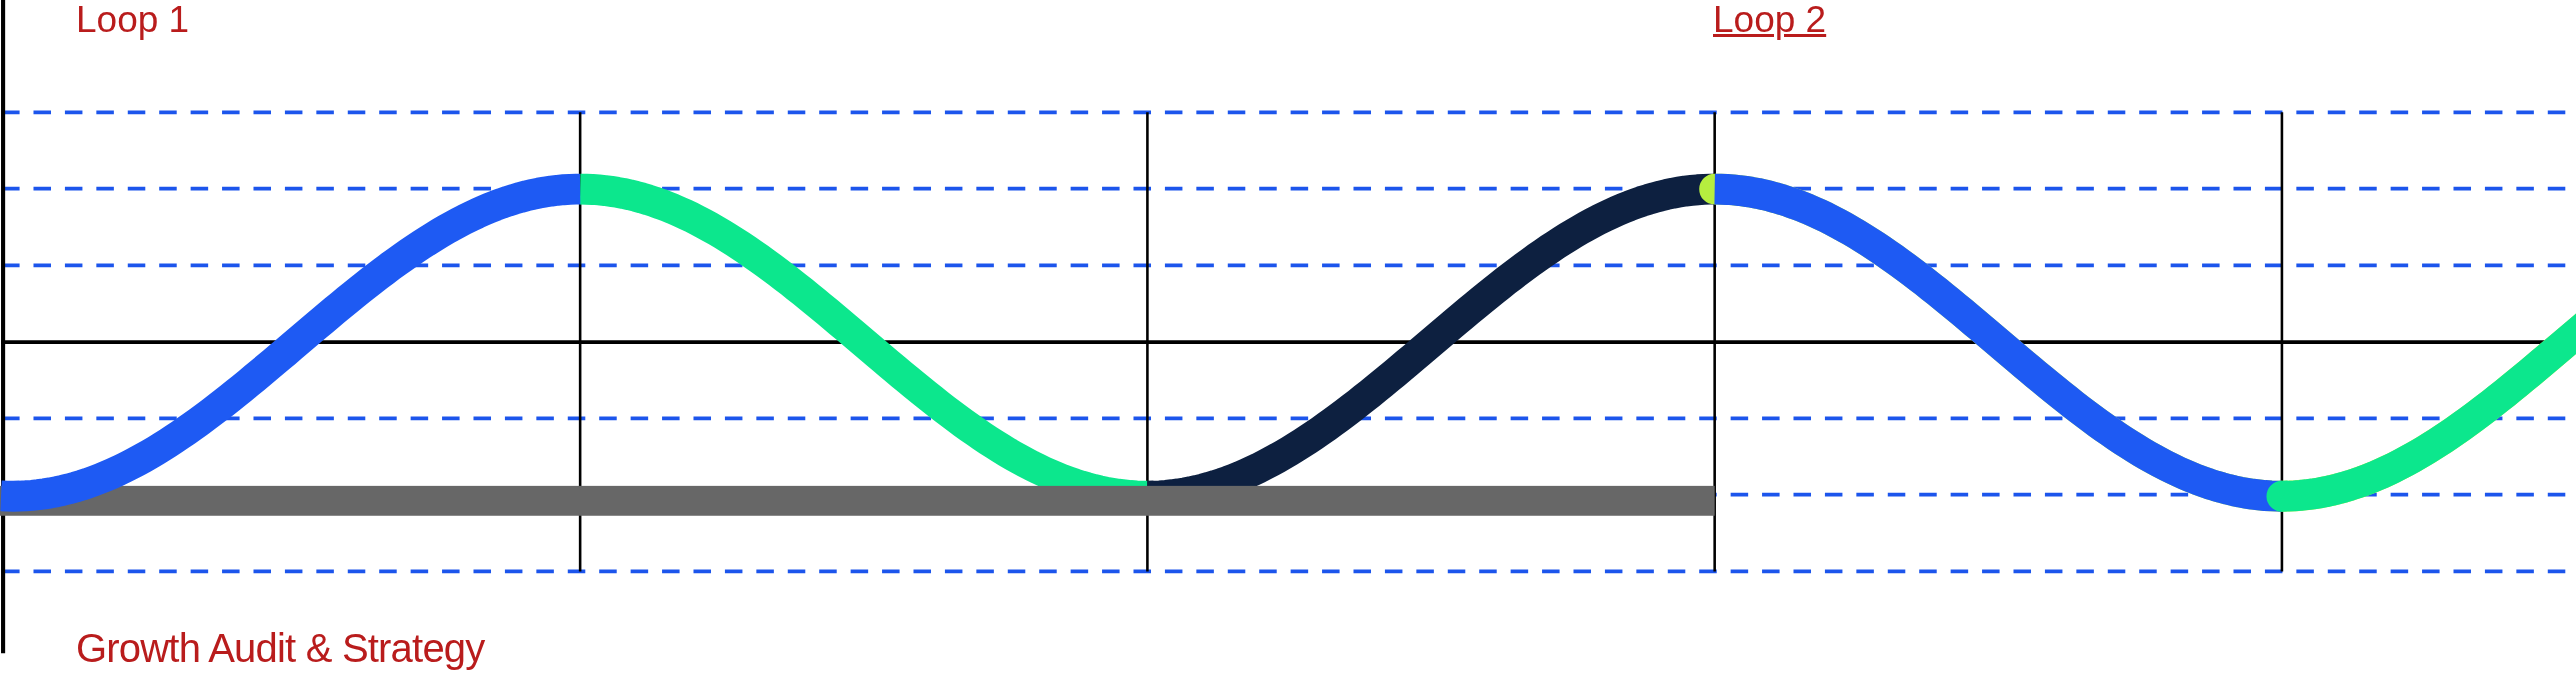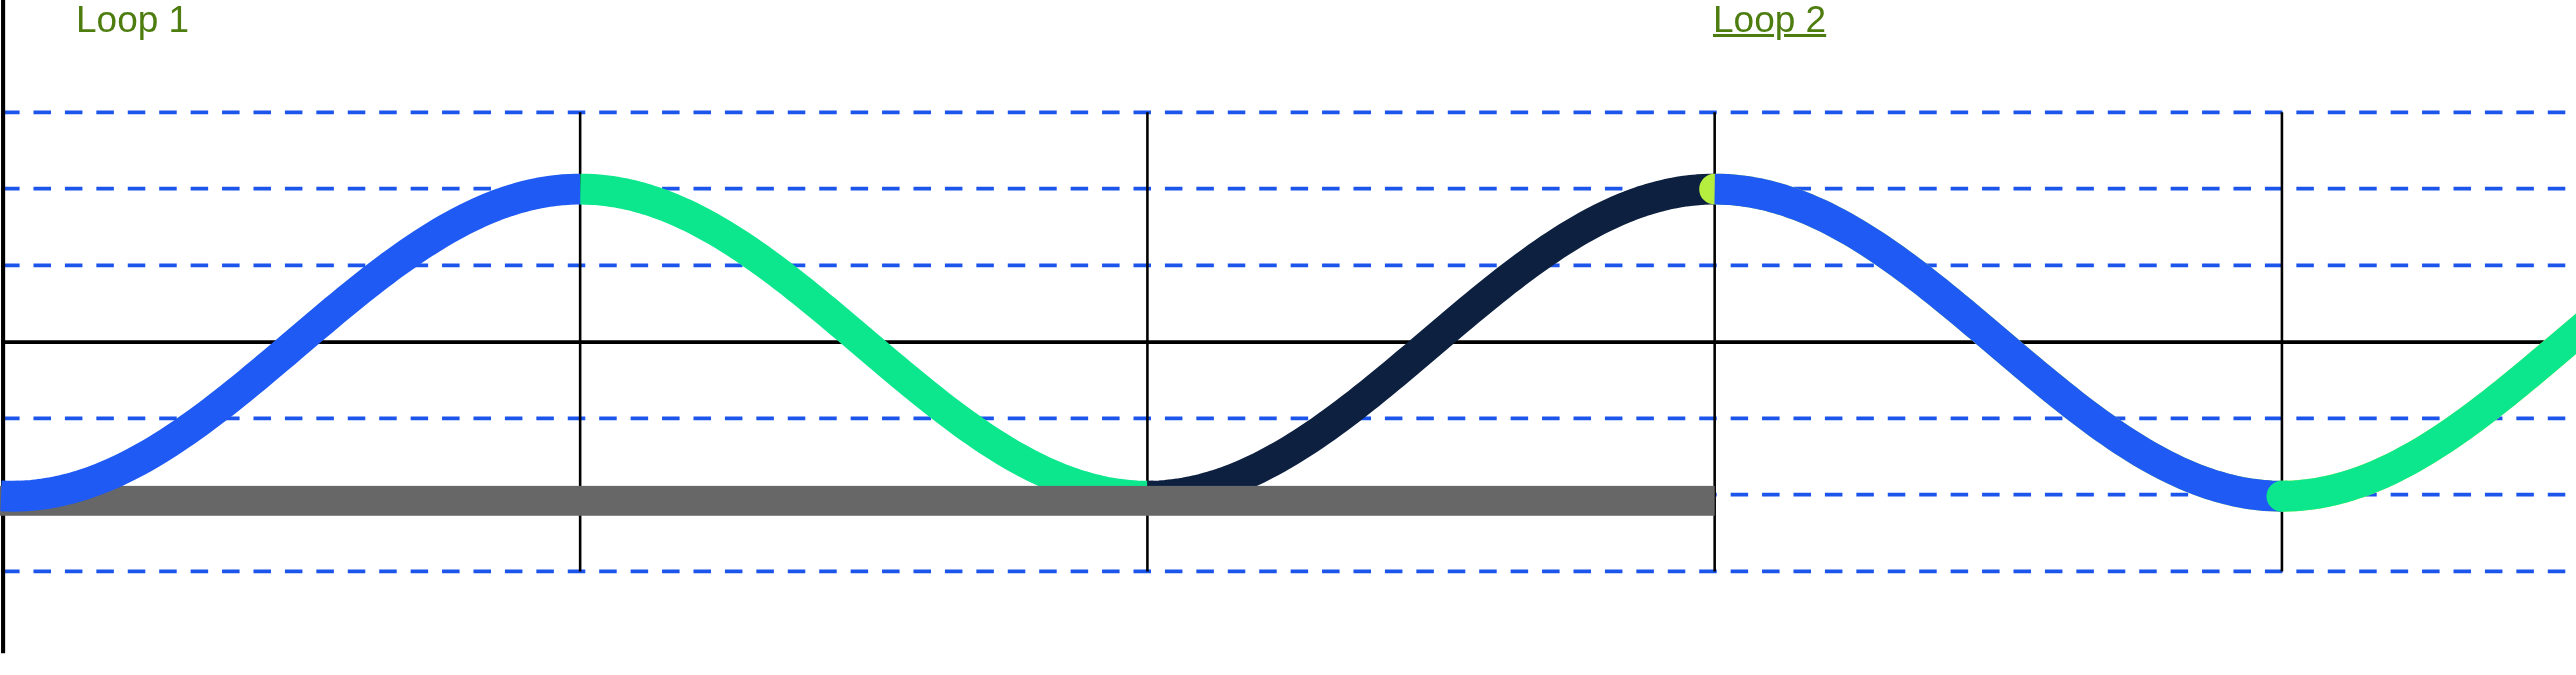--- a/index.html
+++ b/index.html
@@ -13,21 +13,21 @@
   }
   .chart-svg {
     position: absolute;
     left: 0; top: 0;
     width: 3452px;
     height: 676px;
     display: block;
   }
   .label {
     position: absolute;
-    color: #4d7c0f;
+    color: #b91c1c;
     white-space: nowrap;
   }
   .loop-label { font-size: 37px; line-height: normal; }
   .phase-label { font-size: 40px; line-height: normal; letter-spacing: -0.8px; }
   #label-loop1 { left: 76px; top: -1.5px; }
   #label-loop2 { left: 1713px; top: -1.5px; text-decoration: underline; }
   #label-phase { left: 76px; top: 626px; }
 </style>
 </head>
 <body>
@@ -52,14 +52,15 @@
       <path d="M 2227 963.0 L 2239 962.8 L 2251 962.3 L 2263 961.4 L 2275 960.2 L 2287 958.6 L 2299 956.7 L 2311 954.5 L 2323 951.9 L 2335 949.0 L 2347 945.7 L 2359 942.1 L 2371 938.2 L 2383 934.0 L 2395 929.4 L 2407 924.6 L 2419 919.4 L 2431 913.9 L 2443 908.2 L 2455 902.1 L 2467 895.8 L 2479 889.2 L 2491 882.4 L 2503 875.3 L 2515 867.9 L 2527 860.3 L 2539 852.5 L 2551 844.5 L 2563 836.2 L 2575 827.8 L 2587 819.1 L 2599 810.3 L 2611 801.3 L 2623 792.2 L 2635 782.9 L 2647 773.4 L 2659 763.9 L 2671 754.2 L 2683 744.4 L 2695 734.5 L 2707 724.5 L 2719 714.5 L 2731 704.4 L 2743 694.3 L 2755 684.1 L 2767 673.9 L 2779 663.7 L 2791 653.5 L 2803 643.3 L 2815 633.2 L 2827 623.0 L 2839 613.0 L 2851 603.0 L 2863 593.0 L 2875 583.2 L 2887 573.4 L 2899 563.7 L 2911 554.2 L 2923 544.8 L 2935 535.5 L 2947 526.4 L 2959 517.5 L 2971 508.7 L 2983 500.1 L 2995 491.7 L 3007 483.5 L 3019 475.5 L 3031 467.8 L 3043 460.2 L 3055 452.9 L 3067 445.9 L 3079 439.1 L 3091 432.6 L 3103 426.3 L 3115 420.4 L 3127 414.7 L 3139 409.3 L 3151 404.2 L 3163 399.4 L 3175 395.0 L 3187 390.8 L 3199 387.0 L 3211 383.5 L 3223 380.3 L 3235 377.4 L 3247 374.9 L 3259 372.8 L 3271 370.9 L 3283 369.5 L 3295 368.3 L 3307 367.5 L 3319 367.1 L 3328 367.0" fill="none" stroke="#0d2040" stroke-width="60" stroke-linecap="butt" stroke-linejoin="round"></path>
       <rect x="0" y="943" width="3328" height="58" fill="#676767"></rect>
       <path d="M 2 962.4 L 14 962.9 L 26 963.0 L 38 962.8 L 50 962.2 L 62 961.3 L 74 960.1 L 86 958.5 L 98 956.6 L 110 954.3 L 122 951.7 L 134 948.7 L 146 945.4 L 158 941.8 L 170 937.9 L 182 933.6 L 194 929.0 L 206 924.1 L 218 918.9 L 230 913.5 L 242 907.7 L 254 901.6 L 266 895.3 L 278 888.7 L 290 881.8 L 302 874.7 L 314 867.3 L 326 859.7 L 338 851.8 L 350 843.8 L 362 835.5 L 374 827.1 L 386 818.4 L 398 809.6 L 410 800.6 L 422 791.4 L 434 782.1 L 446 772.6 L 458 763.1 L 470 753.4 L 482 743.6 L 494 733.7 L 506 723.7 L 518 713.7 L 530 703.6 L 542 693.4 L 554 683.3 L 566 673.1 L 578 662.9 L 590 652.7 L 602 642.5 L 614 632.3 L 626 622.2 L 638 612.1 L 650 602.1 L 662 592.2 L 674 582.3 L 686 572.6 L 698 562.9 L 710 553.4 L 722 544.0 L 734 534.8 L 746 525.7 L 758 516.7 L 770 508.0 L 782 499.4 L 794 491.0 L 806 482.8 L 818 474.9 L 830 467.1 L 842 459.6 L 854 452.3 L 866 445.3 L 878 438.6 L 890 432.1 L 902 425.8 L 914 419.9 L 926 414.2 L 938 408.9 L 950 403.8 L 962 399.0 L 974 394.6 L 986 390.5 L 998 386.7 L 1010 383.2 L 1022 380.0 L 1034 377.2 L 1046 374.7 L 1058 372.6 L 1070 370.8 L 1082 369.3 L 1094 368.2 L 1106 367.5 L 1118 367.1 L 1126 367.0" fill="none" stroke="#1e5af3" stroke-width="60" stroke-linecap="butt" stroke-linejoin="round"></path>
       <path d="M 3328 367.0 L 3340 367.2 L 3352 367.7 L 3364 368.6 L 3376 369.8 L 3388 371.4 L 3400 373.3 L 3412 375.5 L 3424 378.1 L 3436 381.0 L 3448 384.3 L 3460 387.9 L 3472 391.8 L 3484 396.0 L 3496 400.6 L 3508 405.4 L 3520 410.6 L 3532 416.1 L 3544 421.8 L 3556 427.9 L 3568 434.2 L 3580 440.8 L 3592 447.6 L 3604 454.7 L 3616 462.1 L 3628 469.7 L 3640 477.5 L 3652 485.5 L 3664 493.8 L 3676 502.2 L 3688 510.9 L 3700 519.7 L 3712 528.7 L 3724 537.8 L 3736 547.1 L 3748 556.6 L 3760 566.1 L 3772 575.8 L 3784 585.6 L 3796 595.5 L 3808 605.5 L 3820 615.5 L 3832 625.6 L 3844 635.7 L 3856 645.9 L 3868 656.1 L 3880 666.3 L 3892 676.5 L 3904 686.7 L 3916 696.8 L 3928 707.0 L 3940 717.0 L 3952 727.0 L 3964 737.0 L 3976 746.8 L 3988 756.6 L 4000 766.3 L 4012 775.8 L 4024 785.2 L 4036 794.5 L 4048 803.6 L 4060 812.5 L 4072 821.3 L 4084 829.9 L 4096 838.3 L 4108 846.5 L 4120 854.5 L 4132 862.2 L 4144 869.8 L 4156 877.1 L 4168 884.1 L 4180 890.9 L 4192 897.4 L 4204 903.7 L 4216 909.6 L 4228 915.3 L 4240 920.7 L 4252 925.8 L 4264 930.6 L 4276 935.0 L 4288 939.2 L 4300 943.0 L 4312 946.5 L 4324 949.7 L 4336 952.6 L 4348 955.1 L 4360 957.2 L 4372 959.1 L 4384 960.5 L 4396 961.7 L 4408 962.5 L 4420 962.9 L 4432 963.0 L 4444 962.7 L 4456 962.1 L 4468 961.2 L 4480 959.9 L 4492 958.2 L 4504 956.2 L 4516 953.9 L 4528 951.2 L 4540 948.2 L 4552 944.8 L 4564 941.2 L 4576 937.2 L 4588 932.9 L 4600 928.2 L 4612 923.3 L 4624 918.0 L 4636 912.5 L 4648 906.7 L 4660 900.6 L 4672 894.2 L 4684 887.5 L 4696 880.6 L 4708 873.5 L 4720 866.0 L 4732 858.4 L 4744 850.5 L 4756 842.4 L 4768 834.1 L 4780 825.6 L 4792 816.9 L 4804 808.1 L 4816 799.0 L 4828 789.8 L 4840 780.5 L 4852 771.0 L 4864 761.4 L 4876 751.7 L 4888 741.9 L 4900 732.0 L 4912 722.0 L 4924 712.0 L 4936 701.9 L 4948 691.7 L 4960 681.6 L 4972 671.4 L 4984 661.2 L 4996 651.0 L 5008 640.8 L 5020 630.6 L 5032 620.5 L 5044 610.5 L 5056 600.5 L 5068 590.5 L 5080 580.7 L 5092 571.0 L 5104 561.3 L 5116 551.8 L 5128 542.5 L 5140 533.2 L 5152 524.2 L 5164 515.3 L 5176 506.5 L 5188 498.0 L 5200 489.6 L 5212 481.5 L 5224 473.6 L 5236 465.9 L 5248 458.4 L 5260 451.1 L 5272 444.2 L 5284 437.4 L 5296 431.0 L 5308 424.8 L 5320 418.9 L 5332 413.3 L 5344 408.0 L 5356 403.0 L 5368 398.3 L 5380 393.9 L 5392 389.8 L 5404 386.1 L 5416 382.6 L 5428 379.5 L 5440 376.8 L 5452 374.4 L 5464 372.3 L 5476 370.5 L 5488 369.1 L 5500 368.1 L 5512 367.4 L 5524 367.0 L 5536 367.0 L 5548 367.4 L 5560 368.1 L 5572 369.1 L 5584 370.5 L 5596 372.3 L 5608 374.4 L 5620 376.8 L 5632 379.5 L 5644 382.6 L 5656 386.1 L 5668 389.8 L 5680 393.9 L 5692 398.3 L 5704 403.0 L 5716 408.0 L 5728 413.3 L 5740 418.9 L 5752 424.8 L 5764 431.0 L 5776 437.4 L 5788 444.2 L 5800 451.1 L 5812 458.4 L 5824 465.9 L 5836 473.6 L 5848 481.5 L 5860 489.6 L 5872 498.0 L 5884 506.5 L 5896 515.3 L 5908 524.2 L 5920 533.2 L 5932 542.5 L 5944 551.8 L 5956 561.3 L 5968 571.0 L 5980 580.7 L 5992 590.5 L 6004 600.5 L 6016 610.5 L 6028 620.5 L 6040 630.6 L 6052 640.8 L 6064 651.0 L 6076 661.2 L 6088 671.4 L 6100 681.6 L 6112 691.7 L 6124 701.9 L 6136 712.0 L 6148 722.0 L 6160 732.0 L 6172 741.9 L 6184 751.7 L 6196 761.4 L 6208 771.0 L 6220 780.5 L 6232 789.8 L 6244 799.0 L 6256 808.1 L 6268 816.9 L 6280 825.6 L 6292 834.1 L 6304 842.4 L 6316 850.5 L 6328 858.4 L 6340 866.0 L 6352 873.5 L 6364 880.6 L 6376 887.5 L 6388 894.2 L 6400 900.6 L 6412 906.7 L 6424 912.5 L 6436 918.0 L 6448 923.3 L 6460 928.2 L 6472 932.9 L 6484 937.2 L 6496 941.2 L 6508 944.8 L 6520 948.2 L 6532 951.2 L 6544 953.9 L 6556 956.2 L 6568 958.2 L 6580 959.9 L 6592 961.2 L 6604 962.1 L 6616 962.7 L 6628 963.0 L 6633 963.0" fill="none" stroke="#b6ee3f" stroke-width="60" stroke-linecap="round" stroke-linejoin="round"></path>
       <path d="M 3328 367.0 L 3340 367.2 L 3352 367.7 L 3364 368.6 L 3376 369.8 L 3388 371.4 L 3400 373.3 L 3412 375.5 L 3424 378.1 L 3436 381.0 L 3448 384.3 L 3460 387.9 L 3472 391.8 L 3484 396.0 L 3496 400.6 L 3508 405.4 L 3520 410.6 L 3532 416.1 L 3544 421.8 L 3556 427.9 L 3568 434.2 L 3580 440.8 L 3592 447.6 L 3604 454.7 L 3616 462.1 L 3628 469.7 L 3640 477.5 L 3652 485.5 L 3664 493.8 L 3676 502.2 L 3688 510.9 L 3700 519.7 L 3712 528.7 L 3724 537.8 L 3736 547.1 L 3748 556.6 L 3760 566.1 L 3772 575.8 L 3784 585.6 L 3796 595.5 L 3808 605.5 L 3820 615.5 L 3832 625.6 L 3844 635.7 L 3856 645.9 L 3868 656.1 L 3880 666.3 L 3892 676.5 L 3904 686.7 L 3916 696.8 L 3928 707.0 L 3940 717.0 L 3952 727.0 L 3964 737.0 L 3976 746.8 L 3988 756.6 L 4000 766.3 L 4012 775.8 L 4024 785.2 L 4036 794.5 L 4048 803.6 L 4060 812.5 L 4072 821.3 L 4084 829.9 L 4096 838.3 L 4108 846.5 L 4120 854.5 L 4132 862.2 L 4144 869.8 L 4156 877.1 L 4168 884.1 L 4180 890.9 L 4192 897.4 L 4204 903.7 L 4216 909.6 L 4228 915.3 L 4240 920.7 L 4252 925.8 L 4264 930.6 L 4276 935.0 L 4288 939.2 L 4300 943.0 L 4312 946.5 L 4324 949.7 L 4336 952.6 L 4348 955.1 L 4360 957.2 L 4372 959.1 L 4384 960.5 L 4396 961.7 L 4408 962.5 L 4420 962.9 L 4429 963.0" fill="none" stroke="#1e5af3" stroke-width="60" stroke-linecap="butt" stroke-linejoin="round"></path>
       <path d="M 4429 963.0 L 4441 962.8 L 4453 962.3 L 4465 961.4 L 4477 960.2 L 4489 958.6 L 4501 956.7 L 4513 954.5 L 4525 951.9 L 4537 949.0 L 4549 945.7 L 4561 942.1 L 4573 938.2 L 4585 934.0 L 4597 929.4 L 4609 924.6 L 4621 919.4 L 4633 913.9 L 4645 908.2 L 4657 902.1 L 4669 895.8 L 4681 889.2 L 4693 882.4 L 4705 875.3 L 4717 867.9 L 4729 860.3 L 4741 852.5 L 4753 844.5 L 4765 836.2 L 4777 827.8 L 4789 819.1 L 4801 810.3 L 4813 801.3 L 4825 792.2 L 4837 782.9 L 4849 773.4 L 4861 763.9 L 4873 754.2 L 4885 744.4 L 4897 734.5 L 4909 724.5 L 4921 714.5 L 4933 704.4 L 4945 694.3 L 4957 684.1 L 4969 673.9 L 4981 663.7 L 4993 653.5 L 5005 643.3 L 5017 633.2 L 5029 623.0 L 5041 613.0 L 5053 603.0 L 5065 593.0 L 5077 583.2 L 5089 573.4 L 5101 563.7 L 5113 554.2 L 5125 544.8 L 5137 535.5 L 5149 526.4 L 5161 517.5 L 5173 508.7 L 5185 500.1 L 5197 491.7 L 5209 483.5 L 5221 475.5 L 5233 467.8 L 5245 460.2 L 5257 452.9 L 5269 445.9 L 5281 439.1 L 5293 432.6 L 5305 426.3 L 5317 420.4 L 5329 414.7 L 5341 409.3 L 5353 404.2 L 5365 399.4 L 5377 395.0 L 5389 390.8 L 5401 387.0 L 5413 383.5 L 5425 380.3 L 5437 377.4 L 5449 374.9 L 5461 372.8 L 5473 370.9 L 5485 369.5 L 5497 368.3 L 5509 367.5 L 5521 367.1 L 5530 367.0" fill="none" stroke="#0ce78d" stroke-width="60" stroke-linecap="round" stroke-linejoin="round"></path>
       <path d="M 5530 367.0 L 5542 367.2 L 5554 367.7 L 5566 368.6 L 5578 369.8 L 5590 371.4 L 5602 373.3 L 5614 375.5 L 5626 378.1 L 5638 381.0 L 5650 384.3 L 5662 387.9 L 5674 391.8 L 5686 396.0 L 5698 400.6 L 5710 405.4 L 5722 410.6 L 5734 416.1 L 5746 421.8 L 5758 427.9 L 5770 434.2 L 5782 440.8 L 5794 447.6 L 5806 454.7 L 5818 462.1 L 5830 469.7 L 5842 477.5 L 5854 485.5 L 5866 493.8 L 5878 502.2 L 5890 510.9 L 5902 519.7 L 5914 528.7 L 5926 537.8 L 5938 547.1 L 5950 556.6 L 5962 566.1 L 5974 575.8 L 5986 585.6 L 5998 595.5 L 6010 605.5 L 6022 615.5 L 6034 625.6 L 6046 635.7 L 6058 645.9 L 6070 656.1 L 6082 666.3 L 6094 676.5 L 6106 686.7 L 6118 696.8 L 6130 707.0 L 6142 717.0 L 6154 727.0 L 6166 737.0 L 6178 746.8 L 6190 756.6 L 6202 766.3 L 6214 775.8 L 6226 785.2 L 6238 794.5 L 6250 803.6 L 6262 812.5 L 6274 821.3 L 6286 829.9 L 6298 838.3 L 6310 846.5 L 6322 854.5 L 6334 862.2 L 6346 869.8 L 6358 877.1 L 6370 884.1 L 6382 890.9 L 6394 897.4 L 6406 903.7 L 6418 909.6 L 6430 915.3 L 6442 920.7 L 6454 925.8 L 6466 930.6 L 6478 935.0 L 6490 939.2 L 6502 943.0 L 6514 946.5 L 6526 949.7 L 6538 952.6 L 6550 955.1 L 6562 957.2 L 6574 959.1 L 6586 960.5 L 6598 961.7 L 6610 962.5 L 6622 962.9 L 6633 963.0" fill="none" stroke="#0d2040" stroke-width="60" stroke-linecap="round" stroke-linejoin="round"></path>
     </svg>
   <div id="label-loop1" class="label loop-label">Loop 1</div>
   <div id="label-loop2" class="label loop-label">Loop 2</div>
+  <div id="label-phase" class="label phase-label">Growth Audit &amp; Strategy</div>
 </div>
 
 
 </body></html>

